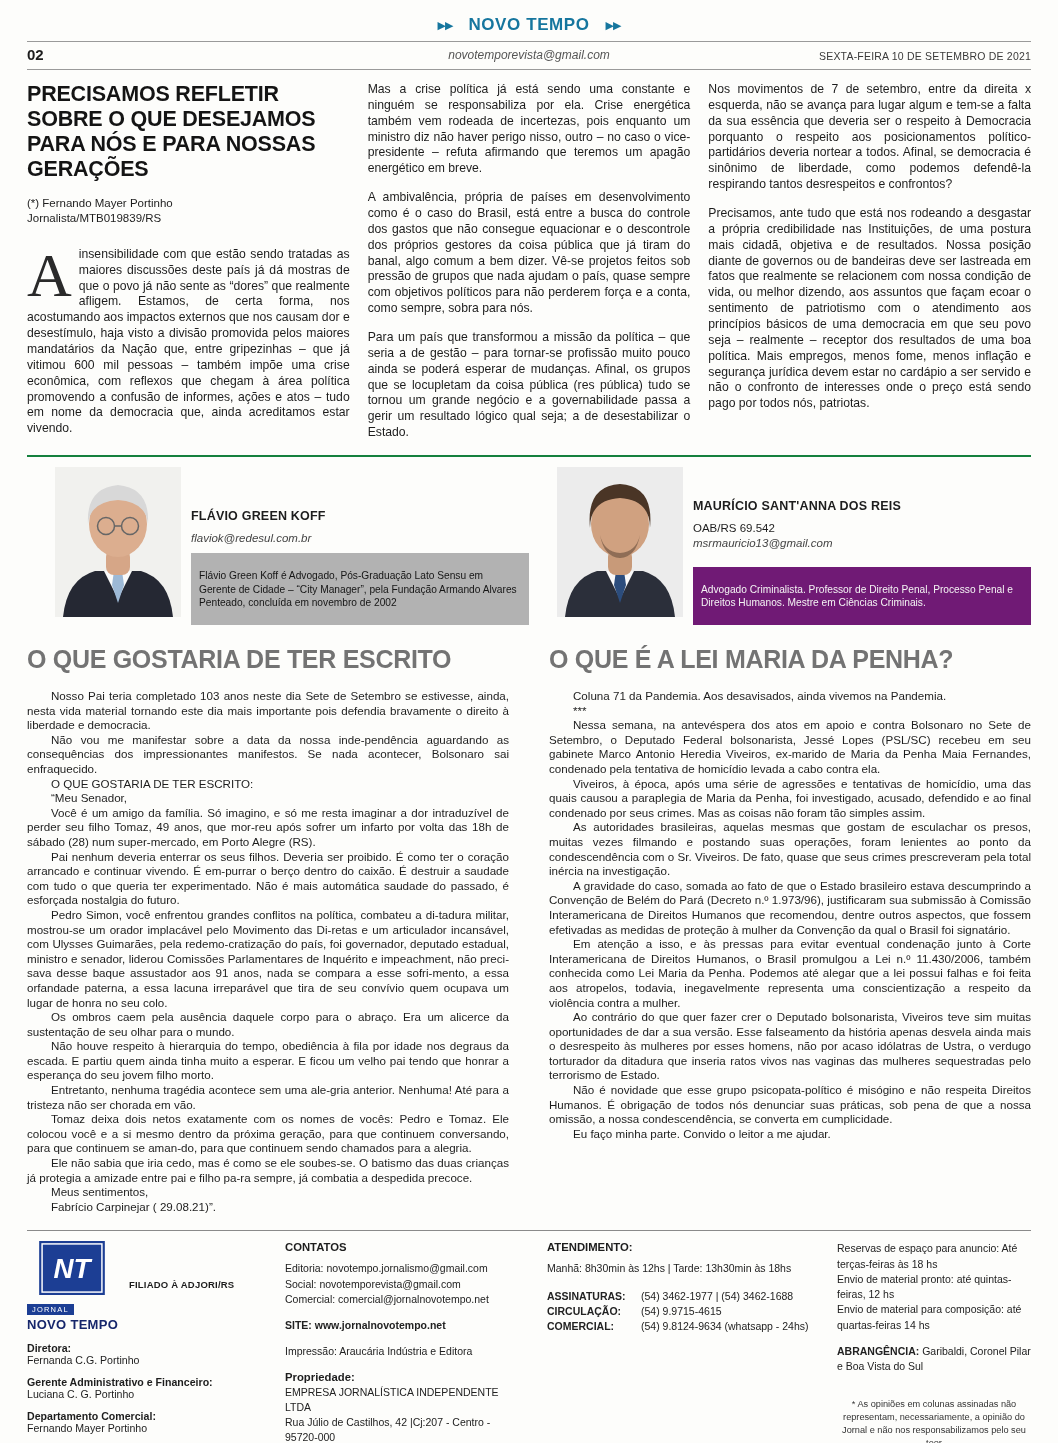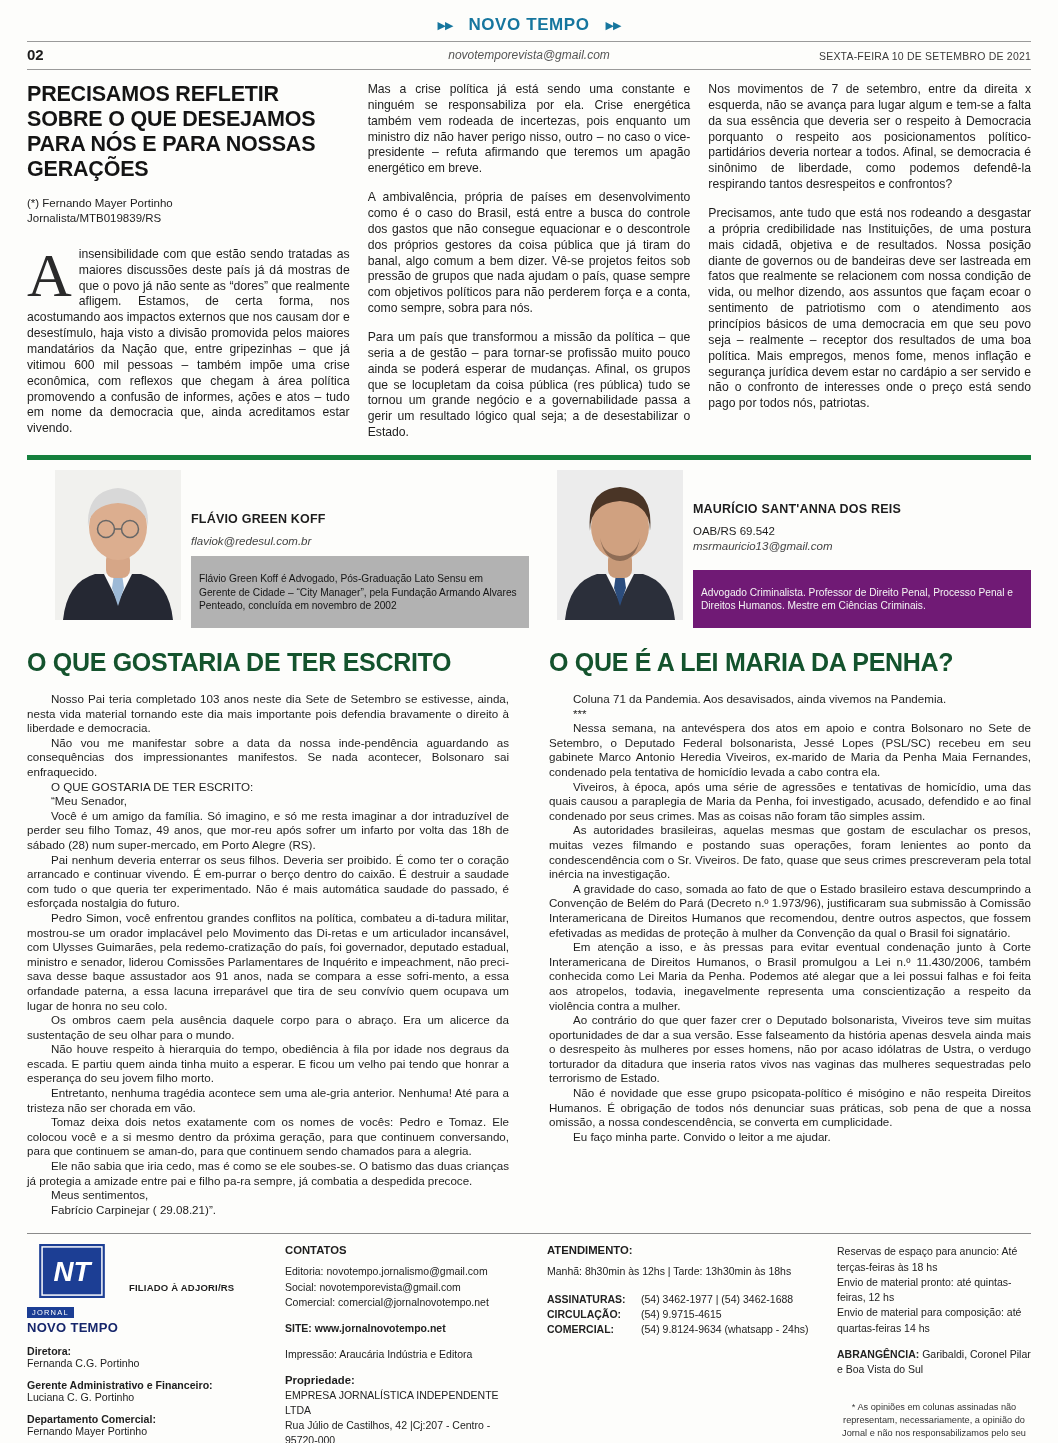--- a/index.html
+++ b/index.html
@@ -23,36 +23,36 @@
   
   .top-article { display:flex; gap:18px; margin-top:12px; }
   .col { flex:1; min-width:0; }
   .headline1 { font-size:21.5px; line-height:1.16; font-weight:bold; margin:0 0 14px; letter-spacing:-.2px; color:#141414; }
   .byline { font-size:11.5px; line-height:1.35; margin-bottom:20px; }
   .lead-open { margin:0; text-align:justify; font-size:12.2px; line-height:1.3; }
   .dropcap { float:left; font-size:62px; line-height:.82; padding:3px 7px 0 0; font-family:"Liberation Serif", serif; color:#2a2a2a; }
   .paras p { margin:0 0 13px; text-align:justify; font-size:12.2px; line-height:1.3; }
   .paras p:last-child { margin-bottom:0;margin-top:12px; }
   
-  .authors-row { display:flex; margin-top:14px; border-top:5px solid #15803d; padding-top:10px; }
+  .authors-row { display:flex; margin-top:14px; border-top:2px solid #15803d; padding-top:10px; }
   .author { flex:1; display:flex; gap:10px; min-height:158px; }
   .photo { width:126px; height:150px; flex:none; margin-left:28px; background:#eee; overflow:hidden; }
   .photo svg { display:block; width:100%; height:100%; }
   .author-info { flex:1; display:flex; flex-direction:column; padding-top:42px; }
   .author-info.tight { padding-top:32px; }
   .a-name { font-weight:bold; font-size:12.5px; letter-spacing:.2px; }
   .a-reg { font-size:11.5px; margin-top:9px; }
   .a-email { font-style:italic; font-size:11.5px; color:#444; margin-top:9px; }
   .a-email.close { margin-top:3px; }
   .a-bio { margin-top:auto; background:#b2b2b2; color:#151515; font-size:10.2px; line-height:1.3; padding:16px 8px; }
   .a-bio.dark { background:#701a75; color:#f4f4f4; }
   
   .bottom { display:flex; gap:40px; margin-top:16px; }
   .b-col { flex:1; min-width:0; }
-  .headline2 { font-size:25px; font-weight:bold; margin:4px 0 15px; letter-spacing:-.3px; color:#14532d; }
+  .headline2 { font-size:25px; font-weight:bold; margin:4px 0 15px; letter-spacing:-.3px; color:#737373; }
   .body p { margin:0; text-align:justify; font-size:11.6px; line-height:1.26; text-indent:24px; }
   
   .footer { margin-top:16px; border-top:1px solid #8a8a8a; padding-top:10px; }
   .f-cols { display:flex; gap:22px; }
   .f-col1 { width:236px; }
   .f-col2 { width:240px; }
   .f-col3 { width:268px; }
   .f-col4 { flex:1; }
   .f-heading { font-weight:bold; font-size:11.3px; margin-bottom:8px; }
   .f-line { font-size:10.5px; line-height:1.45; color:#222; }

